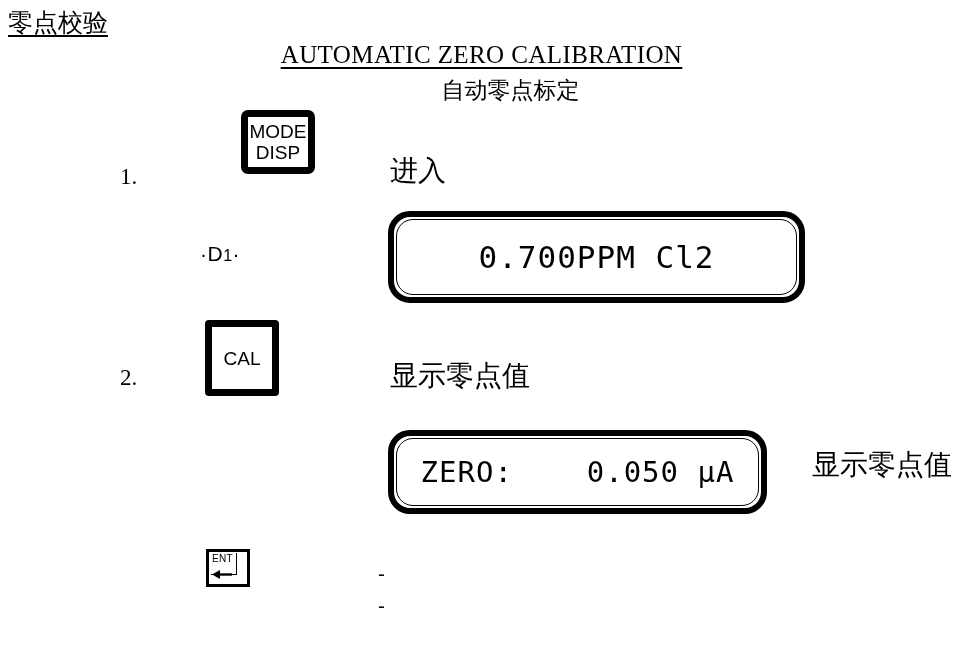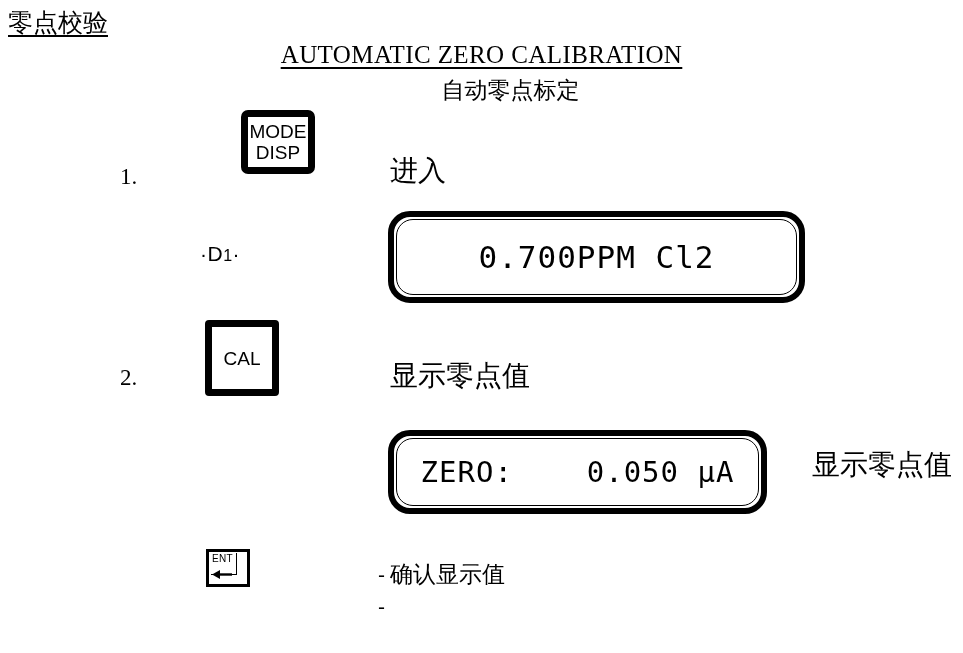--- a/index.html
+++ b/index.html
@@ -268,18 +268,17 @@
   <div class="ent-label">ENT</div>
   <svg class="ent-arrow" viewBox="0 0 22 11">
     <polygon points="0,5.5 8,1 8,10" fill="#000000"></polygon>
     <rect x="7" y="4.3" width="13" height="2.4" fill="#000000"></rect>
   </svg>
 </div>
 
 <div class="abs" id="bullet-list">
   <div class="bullet-row">
     <span class="dash">-</span>
-    <span>确认显示值</span>
   </div>
   <div class="bullet-row">
     <span class="dash">-</span>
   </div>
 </div>
 
 </body></html>

